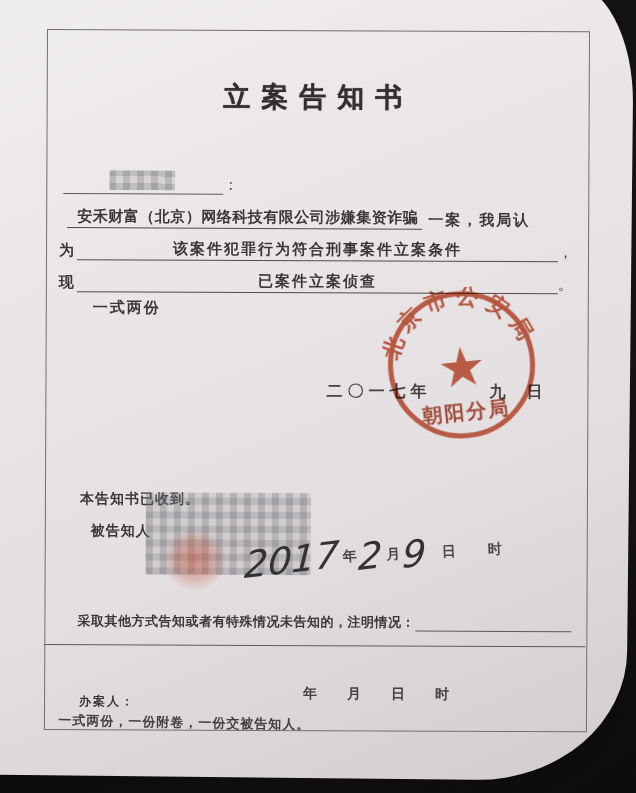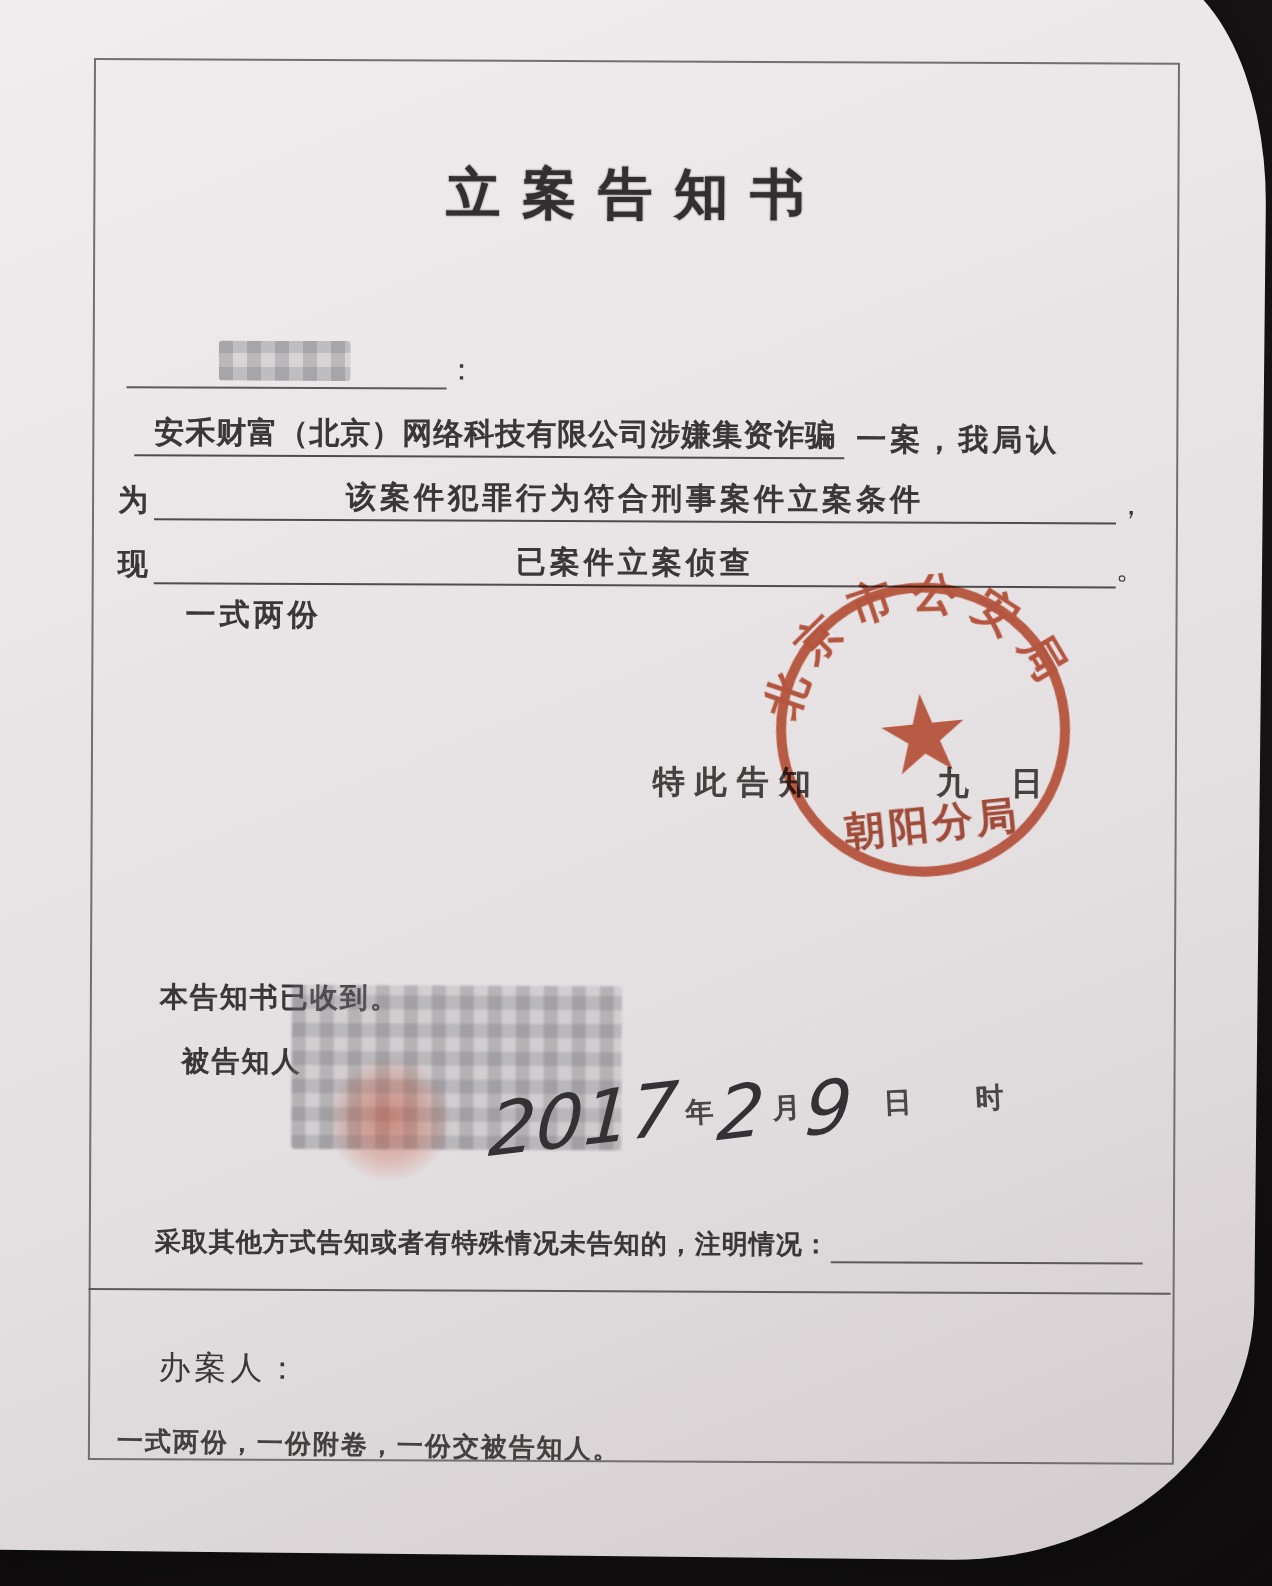--- a/index.html
+++ b/index.html
@@ -64,21 +64,21 @@
     transform:rotate(-3deg);color:#2e2b2d;z-index:3;}
   .hw{font-family:"DejaVu Sans", sans-serif;font-style:italic;font-size:37px;line-height:1;
     transform:skewX(-10deg) rotate(-4deg);font-weight:400;color:#343134;}
   .hw-unit{font-size:14px;color:#4a4648;margin:0 2px 10px 4px;font-weight:600;}
   .hw-unit.far{margin-left:16px;}
   .hw-unit.farther{margin-left:30px;}
   .other-row{left:32px;top:576px;width:494px;height:24px;display:flex;align-items:flex-end;
     font-size:13px;font-weight:600;letter-spacing:.5px;}
   .fill-line{flex:1;border-bottom:1.5px solid #5d5957;height:18px;}
   .divider{left:-1px;top:614px;width:541px;border-top:1.6px solid #5f5b59;height:0;}
-  .handler{left:34px;top:644px;font-size:16px;font-weight:400;letter-spacing:2px;}
+  .handler{left:34px;top:663px;font-size:12px;font-weight:700;letter-spacing:2px;}
   .blank-date{left:258px;top:654px;font-size:14px;font-weight:600;letter-spacing:30px;color:#45413f;}
   .footer-note{
     position:absolute;left:88px;top:735px;z-index:3;
     font-size:13px;font-weight:600;letter-spacing:1px;color:#44403f;
     transform:rotate(0.4deg);
   }
 </style>
 </head>
 <body>
 
@@ -110,21 +110,21 @@
 
   <div class="abs row r4">
     <span class="pre">现</span>
     <span class="fillc">已案件立案侦查</span>
     <span>。</span>
   </div>
 
   <div class="abs r5">一式两份</div>
 
   <div class="abs date-row">
-    <span>特此告知</span><span class="gap1"></span><span>九</span><span class="gap2"></span><span>日</span>
+    <span>二〇一七年</span><span class="gap1"></span><span>九</span><span class="gap2"></span><span>日</span>
   </div>
 
   <svg class="abs seal" viewBox="0 0 154 154" width="154" height="154" xmlns="http://www.w3.org/2000/svg">
     <circle cx="77" cy="77" r="71" fill="none" stroke="#b2472e" stroke-width="5"></circle>
     <path id="seal-arc" d="M 15,96 A 64,64 0 1 1 139,96" fill="none"></path>
     <text font-size="22" font-weight="bold" fill="#ad4127" letter-spacing="7" font-family="Liberation Serif, serif">
       <textPath href="#seal-arc" startOffset="50%" text-anchor="middle">北京市公安局</textPath>
     </text>
     <text x="77" y="98" text-anchor="middle" font-size="54" fill="#b2472e">★</text>
     <text x="77" y="131" text-anchor="middle" font-size="20" font-weight="bold" fill="#96341f" letter-spacing="2" font-family="Liberation Serif, serif">朝阳分局</text>
@@ -148,14 +148,15 @@
 
   <div class="abs other-row">
     <span>采取其他方式告知或者有特殊情况未告知的，注明情况：</span>
     <span class="fill-line"></span>
   </div>
 
   <div class="abs divider"></div>
 
   <div class="abs handler">办案人：</div>
 
+  <div class="abs blank-date">年月日时</div>
 
 </div>
 
 </body></html>

